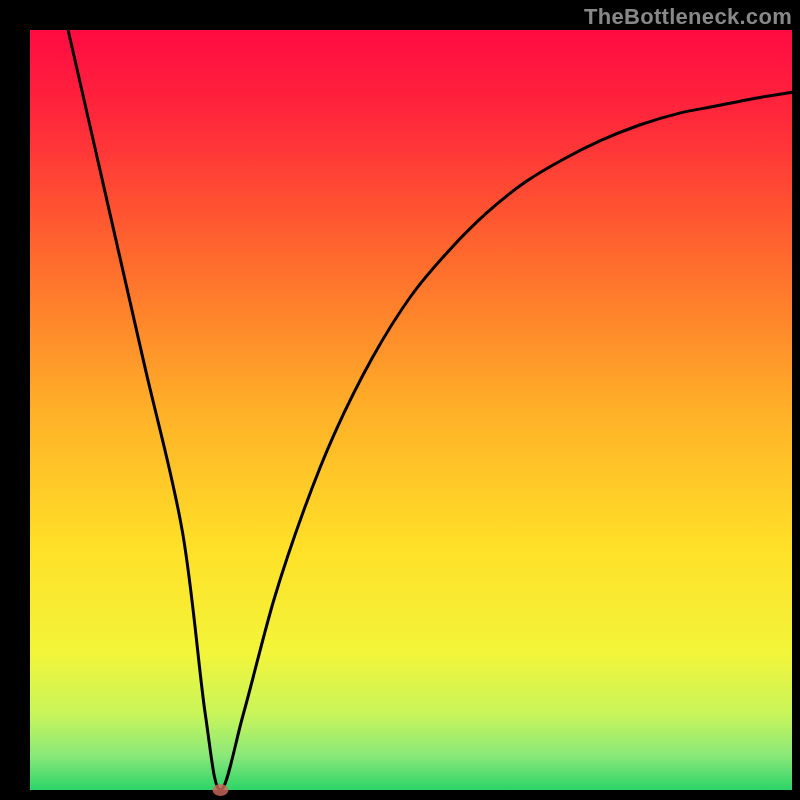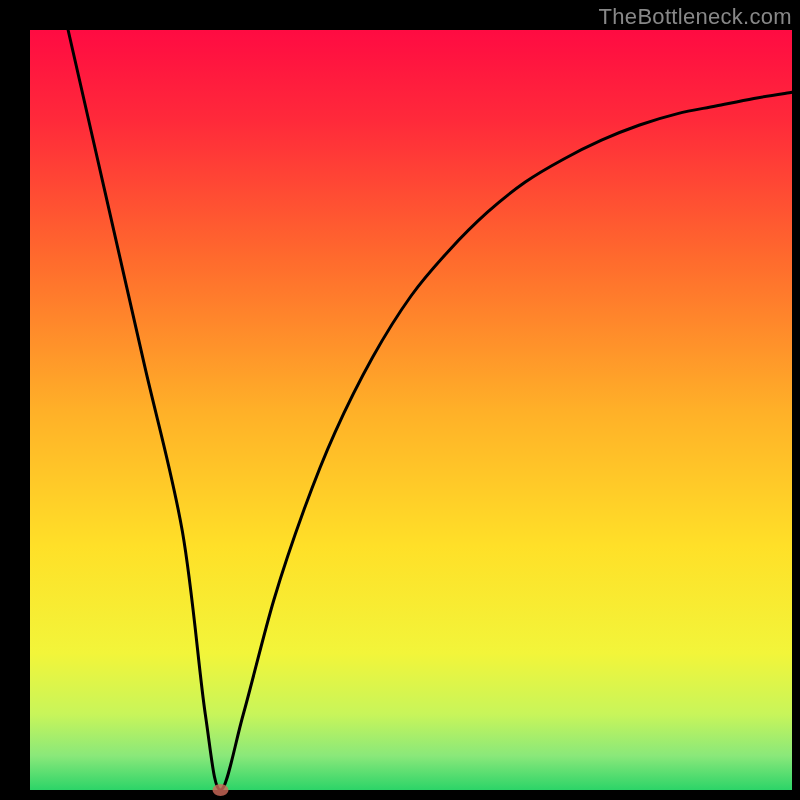--- a/index.html
+++ b/index.html
@@ -15,21 +15,21 @@
     width: 800px;
     height: 800px;
     background: #000;
   }
   .attribution {
     position: absolute;
     top: 4px;
     right: 8px;
     color: #888;
     font-size: 22px;
-    font-weight: 400;
+    font-weight: 700;
     letter-spacing: 0.3px;
     z-index: 5;
   }
   svg.plot {
     position: absolute;
     inset: 0;
     display: block;
   }
 </style>
 </head>

